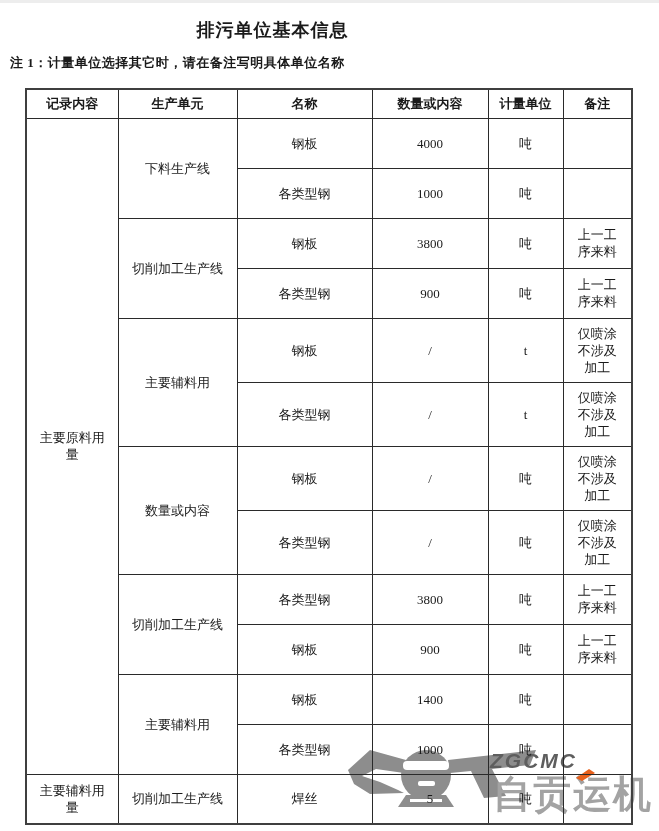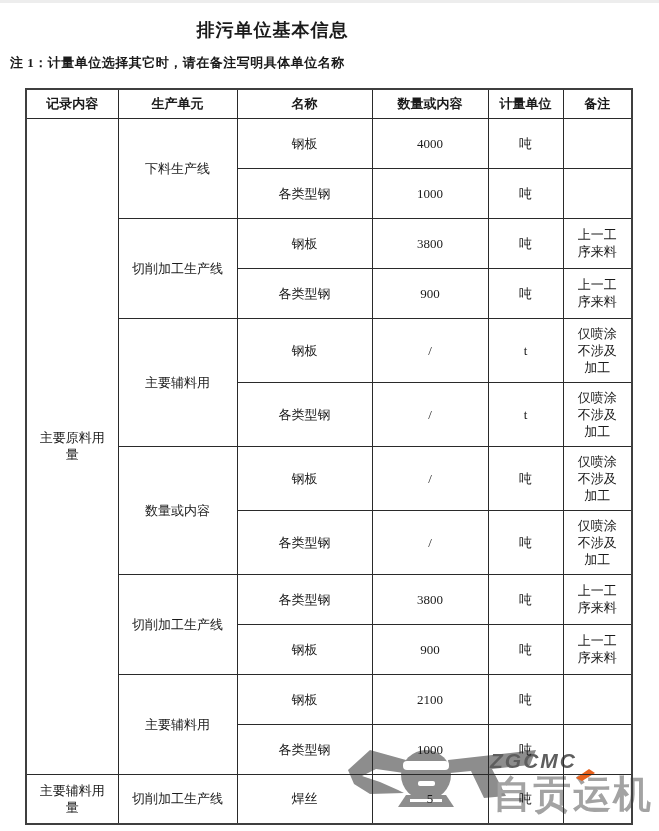--- a/index.html
+++ b/index.html
@@ -201,21 +201,21 @@
         <tr style="height: 50px;">
           <td>钢板</td>
           <td>900</td>
           <td>吨</td>
           <td class="remark-cell">上一工
 序来料</td>
         </tr>
         <tr style="height: 50px;">
           <td rowspan="2">主要辅料用</td>
           <td>钢板</td>
-          <td>2100</td>
+          <td>1400</td>
           <td>吨</td>
           <td class="remark-cell"></td>
         </tr>
         <tr style="height: 50px;">
           <td>各类型钢</td>
           <td>1000</td>
           <td>吨</td>
           <td class="remark-cell"></td>
         </tr>
         <tr style="height: 50px;">

